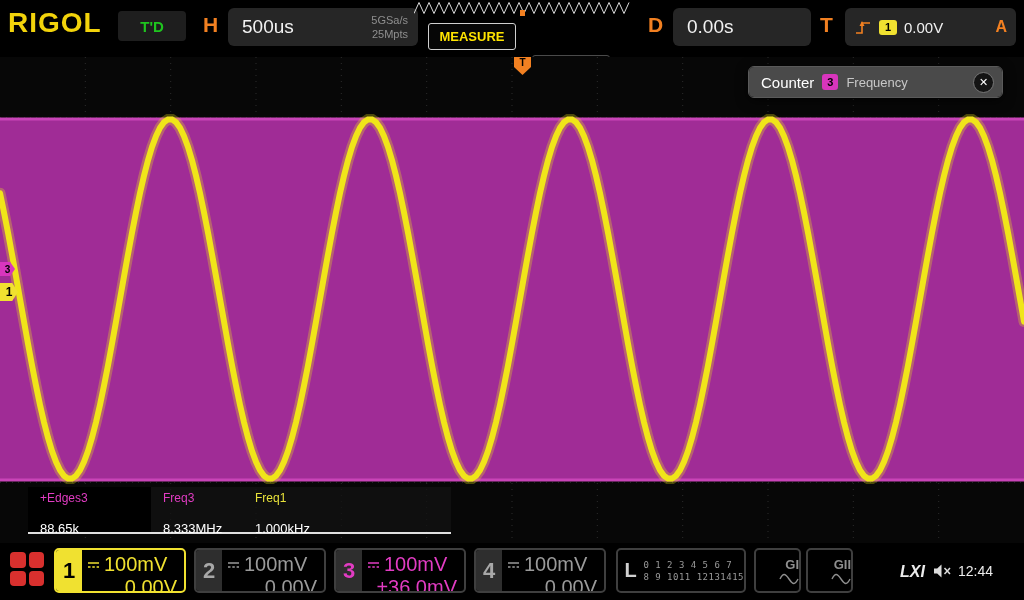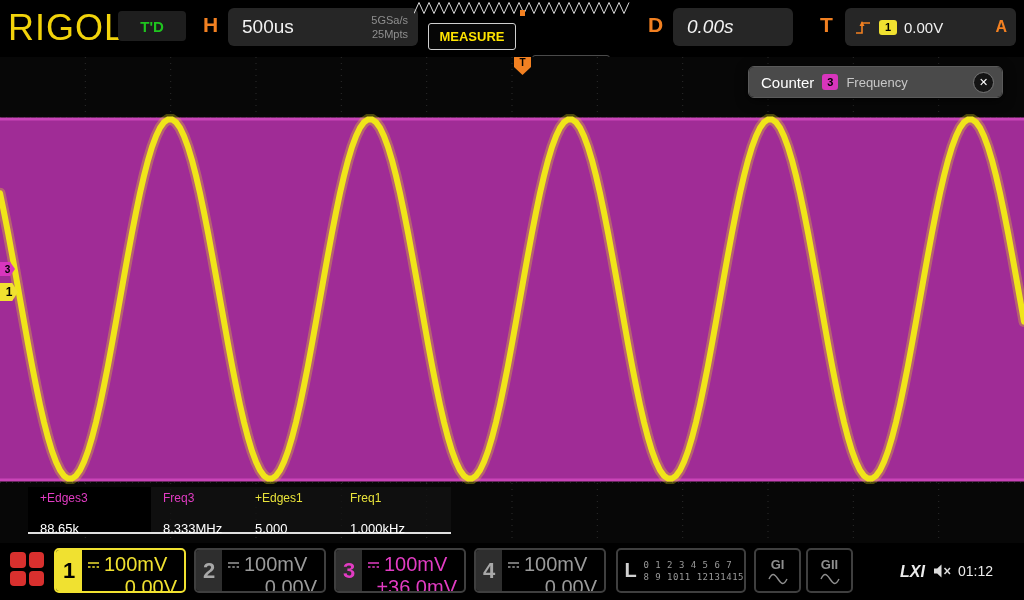--- a/index.html
+++ b/index.html
@@ -1,34 +1,34 @@
 <!DOCTYPE html>
 <html><head>
 <meta charset="utf-8">
 <style>
   html,body{margin:0;padding:0;background:#000;}
   .screen{position:relative;width:1024px;height:600px;background:#000;overflow:hidden;
           font-family:"Liberation Sans",sans-serif;-webkit-user-select:none;user-select:none;}
 
   
   .topbar{position:absolute;left:0;top:0;width:1024px;height:57px;background:#000;}
-  .logo{position:absolute;left:8px;top:7px;font-size:36px;font-weight:normal;color:#f2d30b;letter-spacing:1px;}
+  .logo{position:absolute;left:8px;top:7px;font-size:28px;font-weight:bold;color:#f2d30b;letter-spacing:1px;}
   .td-box{position:absolute;left:118px;top:11px;width:68px;height:30px;background:#1e1e1e;border-radius:4px;
           color:#1fc51f;font-weight:bold;font-size:15px;display:flex;align-items:center;justify-content:center;}
   .orange-letter{position:absolute;top:13px;font-size:21px;font-weight:bold;color:#f28021;}
   .h-letter{left:203px;} .d-letter{left:648px;} .t-letter{left:820px;}
   .h-box{position:absolute;left:228px;top:8px;width:190px;height:38px;background:#262626;border-radius:6px;cursor:pointer;}
   .h-box .tb{position:absolute;left:14px;top:8px;font-size:19px;color:#f2f2f2;}
   .h-box .rates{position:absolute;right:10px;top:5px;text-align:right;font-size:11px;color:#8f8f8f;line-height:14px;}
   .zigzag{position:absolute;left:414px;top:1px;}
   .btn{position:absolute;top:23px;height:27px;background:#060606;border-radius:3px;font-weight:bold;font-size:13px;
        display:flex;align-items:center;justify-content:center;box-sizing:border-box;cursor:pointer;}
   .btn-measure{left:428px;width:88px;border:1px solid #cfcfcf;color:#ffe400;}
   .btn-stoprun{left:532px;width:78px;border:1px solid #4a4a4a;color:#17cd17;margin-top:32px;}
-  .d-box{position:absolute;left:673px;top:8px;width:120px;height:38px;background:#262626;border-radius:6px;cursor:pointer;font-style:italic;}
+  .d-box{position:absolute;left:673px;top:8px;width:138px;height:38px;background:#262626;border-radius:6px;cursor:pointer;}
   .d-box .dv{position:absolute;left:14px;top:8px;font-size:19px;color:#f2f2f2;}
   .t-box{position:absolute;left:845px;top:8px;width:171px;height:38px;background:#262626;border-radius:6px;
          display:flex;align-items:center;gap:7px;padding:0 9px;box-sizing:border-box;cursor:pointer;}
   .t-badge{width:18px;height:15px;background:#f0e130;border-radius:3px;color:#000;font-size:11px;font-weight:bold;
            display:flex;align-items:center;justify-content:center;}
   .t-level{color:#f0f0f0;font-size:15px;}
   .t-sweep{margin-left:auto;color:#f28021;font-weight:bold;font-size:16px;}
 
   
   .scope{position:absolute;left:0;top:57px;width:1024px;height:486px;background:#070707;}
@@ -82,21 +82,21 @@
   .ch1{left:54px;border-color:#f0e130;} .ch1 .ch-id{background:#f0e130;color:#000;} .ch1 .ch-vals{color:#f0e130;}
   .ch2{left:194px;} .ch2 .ch-vals{color:#9a9a9a;}
   .ch3{left:334px;} .ch3 .ch-id{color:#e23cc3;} .ch3 .ch-vals{color:#e23cc3;}
   .ch4{left:474px;} .ch4 .ch-vals{color:#9a9a9a;}
   .dig{position:absolute;left:616px;top:5px;width:130px;height:45px;box-sizing:border-box;border:2px solid #3f3f3f;
        border-radius:5px;background:#000;display:flex;align-items:center;cursor:pointer;}
   .dig-l{width:26px;text-align:center;font-size:20px;font-weight:bold;color:#cfcfcf;}
   .dig-rows{flex:1;font-size:9px;color:#9a9a9a;line-height:12px;letter-spacing:.5px;
             font-family:"DejaVu Sans Mono",monospace;white-space:nowrap;}
   .gen{position:absolute;top:5px;width:47px;height:45px;box-sizing:border-box;border:2px solid #3f3f3f;
-       border-radius:5px;background:#000;color:#8f8f8f;display:flex;flex-direction:column;align-items:center;
+       border-radius:5px;background:#000;color:#8f8f8f;display:flex;flex-direction:column;align-items:flex-end;
        justify-content:center;gap:1px;cursor:pointer;font-weight:bold;font-size:13px;}
   .gen1{left:754px;} .gen2{left:806px;}
   .lxi{position:absolute;left:900px;top:20px;color:#ececec;font-weight:bold;font-style:italic;font-size:16px;}
   .mute{position:absolute;left:933px;top:21px;cursor:pointer;}
   .clock{position:absolute;left:958px;top:20px;color:#ececec;font-size:14px;}
 </style>
 </head>
 <body>
 
 <div class="screen">
@@ -182,24 +182,20 @@
 
     <div class="meas">
       <div class="meas-item first mi1">
         <span class="meas-label c-mag">+Edges3</span>
         <span class="meas-value">88.65k</span>
       </div>
       <div class="meas-item mi2">
         <span class="meas-label c-mag">Freq3</span>
         <span class="meas-value">8.333MHz</span>
       </div>
-      <div class="meas-item mi3">
-        <span class="meas-label c-yel">+Edges1</span>
-        <span class="meas-value">5.000</span>
-      </div>
       <div class="meas-item mi4">
         <span class="meas-label c-yel">Freq1</span>
         <span class="meas-value">1.000kHz</span>
       </div>
     </div>
   </div>
 
   <footer class="bottombar">
     <div class="menu-btn">
       <span class="sq"></span>
@@ -284,15 +280,15 @@
         <path d="M1 6 C4 0,6 0,10 6 C14 12,16 12,19 6" fill="none" stroke="currentColor" stroke-width="1.4"></path>
       </svg>
     </div>
 
     <span class="lxi">LXI</span>
     <svg class="mute" width="20" height="14" viewBox="0 0 20 14">
       <path d="M1 4.5 h3.2 l4.3 -4 v13 l-4.3 -4 H1 z" fill="#dcdcdc"></path>
       <line x1="11.5" y1="4" x2="17" y2="10" stroke="#dcdcdc" stroke-width="1.5"></line>
       <line x1="17" y1="4" x2="11.5" y2="10" stroke="#dcdcdc" stroke-width="1.5"></line>
     </svg>
-    <span class="clock">01:12</span>
+    <span class="clock">12:44</span>
   </footer>
 </div>
 
 </body></html>

